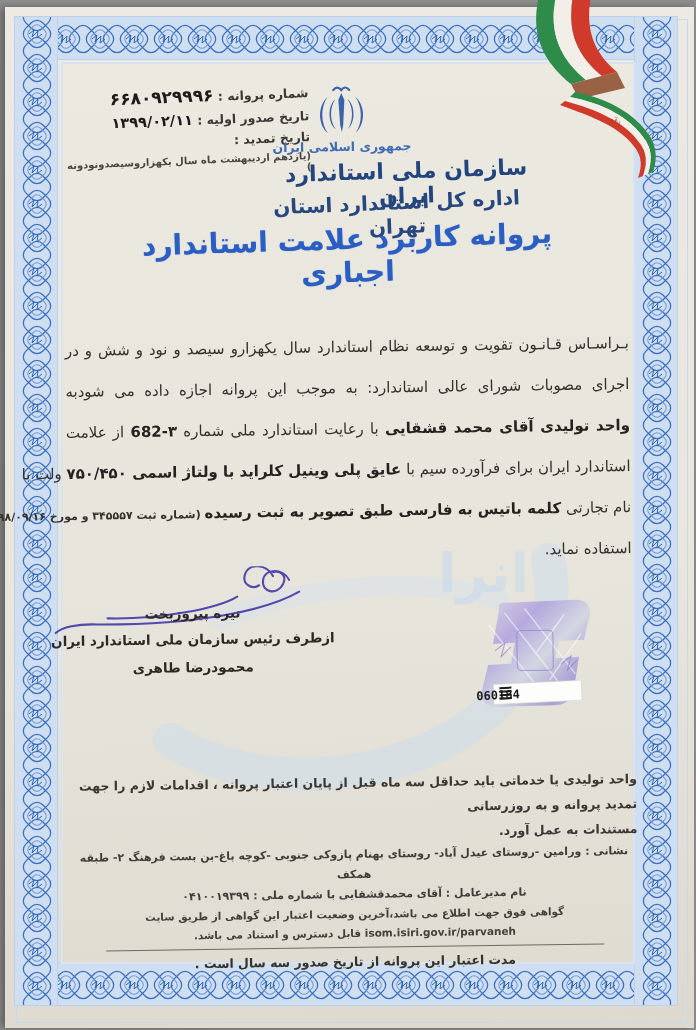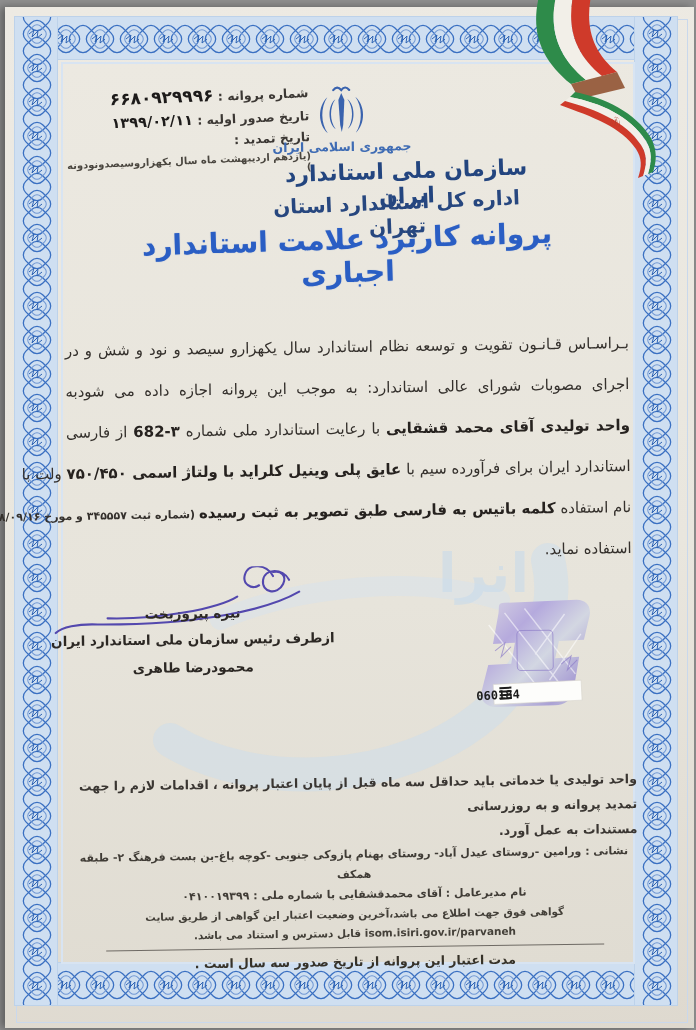--- a/index.html
+++ b/index.html
@@ -155,23 +155,23 @@
     <use href="#emblem-g"></use>
   </svg>
   <div class="country fa">جمهوری اسلامی ایران</div>
   <div class="org fa">سازمان ملی استاندارد ایران</div>
   <div class="office fa">اداره کل استاندارد استان تهران</div>
   <div class="doc-title fa">پروانه کاربرد علامت استاندارد اجباری</div>
 
   <div class="body-text">
     <div class="body-line fa"><span>بـراسـاس قـانـون تقویت و توسعه نظام استاندارد  سال یکهزارو سیصد و نود و شش و در</span></div>
     <div class="body-line fa"><span>اجرای مصوبات شورای عالی استاندارد: به موجب این پروانه اجازه داده می شودبه</span></div>
-    <div class="body-line fa"><span class="b">واحد تولیدی آقای محمد قشقایی</span><span> با رعایت استاندارد ملی شماره </span><span class="b">۳-682</span><span> از فارسی</span></div>
+    <div class="body-line fa"><span class="b">واحد تولیدی آقای محمد قشقایی</span><span> با رعایت استاندارد ملی شماره </span><span class="b">۳-682</span><span> از علامت</span></div>
     <div class="body-line fa"><span>استاندارد ایران برای فرآورده سیم با </span><span class="b">عایق پلی وینیل کلراید با ولتاژ اسمی ۷۵۰/۴۵۰</span><span> ولت با</span></div>
-    <div class="body-line fa"><span>نام استفاده </span><span class="b">کلمه باتیس به فارسی طبق تصویر به ثبت رسیده</span><span class="sm"> (شماره ثبت ۳۴۵۵۵۷ و مورخ ۱۳۹۸/۰۹/۱۶)</span></div>
+    <div class="body-line fa"><span>نام تجارتی </span><span class="b">کلمه باتیس به فارسی طبق تصویر به ثبت رسیده</span><span class="sm"> (شماره ثبت ۳۴۵۵۵۷ و مورخ ۱۳۹۸/۰۹/۱۶)</span></div>
     <div class="body-line fa last"><span>استفاده نماید.</span></div>
   </div>
 
   <div class="sig-block">
     <svg class="sig-svg" viewBox="0 0 300 80">
       <g fill="none" stroke="#5348ae" stroke-width="2.1" stroke-linecap="round">
         <path d="M252,14 C246,2 228,2 226,14 C224,26 240,30 246,18 C250,10 244,4 236,6"></path>
         <path d="M236,10 C230,-2 212,-4 208,8 C205,17 214,24 222,19"></path>
         <path d="M262,26 C230,44 160,58 60,56 C40,55 24,58 18,64"></path>
         <path d="M200,30 C180,42 120,52 70,50"></path>

